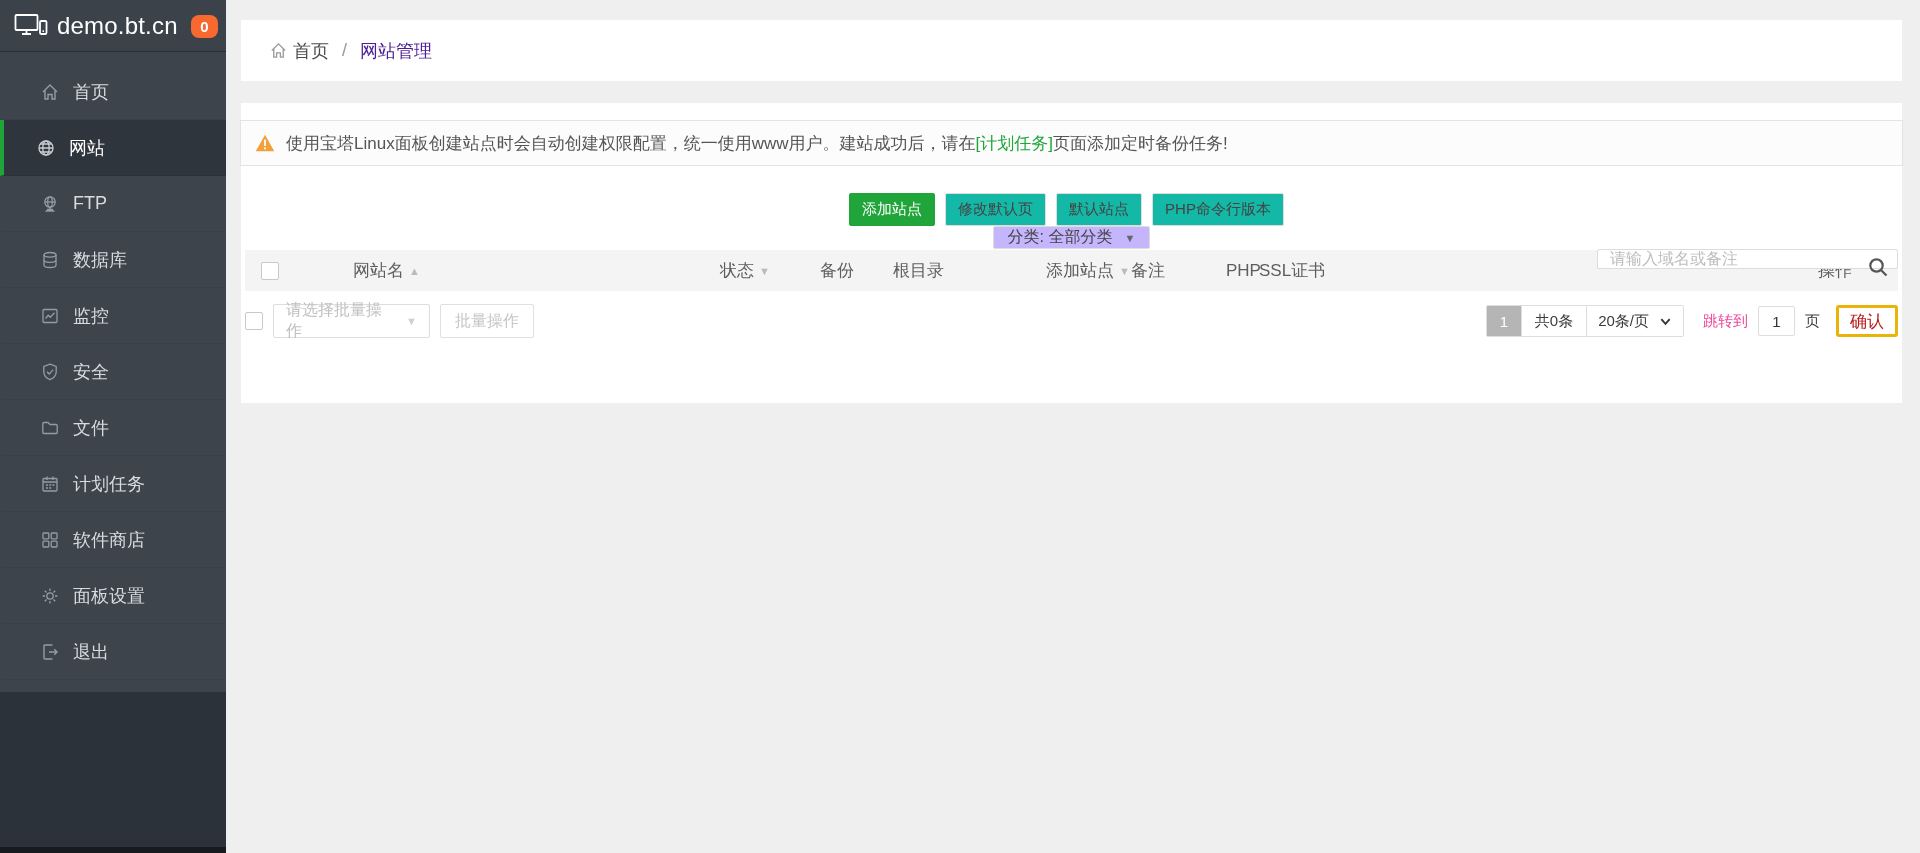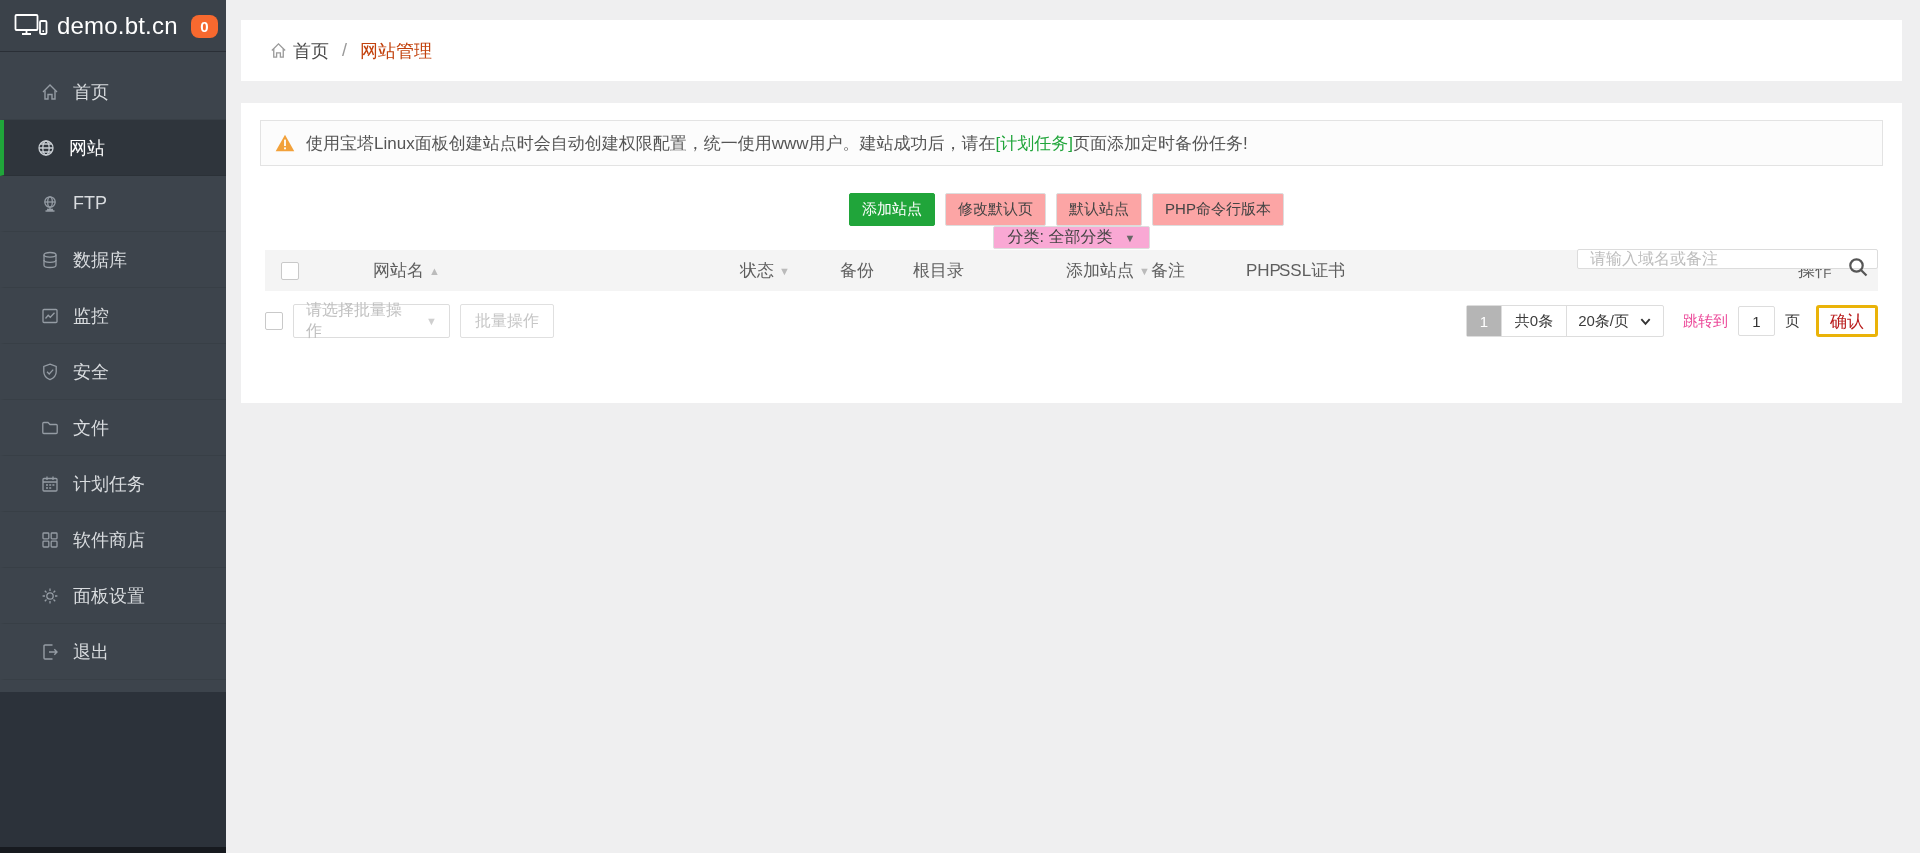--- a/index.html
+++ b/index.html
@@ -35,39 +35,39 @@
   .side-strip { position:absolute; bottom:0; left:0; width:226px; height:6px; background:#171a1f; }
   
   .main { position:absolute; left:226px; top:0; width:1694px; height:853px; }
   .crumb-bar {
     background:#fff; margin:20px 18px 0 15px; height:61px;
     display:flex; align-items:center; padding:0 28px; font-size:18px;
   }
   .crumb-home { display:flex; align-items:center; color:#4a4a4a; cursor:pointer; }
   .crumb-home .icon { width:19px; height:19px; color:#9a9a9a; margin-right:5px; display:inline-flex; }
   .crumb-sep { color:#999; margin:0 13px; }
-  .crumb-cur { color:#c2410c; }
-  .main-card { background:#fff; margin:22px 18px 0 15px; padding:17px 24px 23px; height:300px; }
+  .crumb-cur { color:#4c1d95; }
+  .main-card { background:#fff; margin:22px 18px 0 15px; padding:17px 4px 23px; height:300px; }
   
   .alert {
     border:1px solid #e3e3e3; background:#fcfcfc; height:46px; margin:0 -5px 27px -5px;
     display:flex; align-items:center; padding:0 14px; font-size:17px; color:#555;
   }
   .alert .warn { width:20px; height:18px; margin-right:11px; display:inline-flex; }
   .alert-link { color:#20a53a; cursor:pointer; }
   
   .toolbar { display:flex; align-items:center; height:40px; margin-bottom:17px; position:relative;flex-direction:column; }
   .btn {
-    height:33px; background:#fca5a5; border:1px solid #ddd; border-radius:2px;
+    height:33px; background:#14b8a6; border:1px solid #ddd; border-radius:2px;
     font-size:15px; color:#444; padding:0 12px; margin-right:10px; cursor:pointer;
     font-family:inherit;
   }
   .btn-primary { background:#20a53a; border-color:#20a53a; color:#fff; }
   .dropdown {
-    height:40px; background:#f9a8d4; border:1px solid #ddd; border-radius:2px;
+    height:40px; background:#c4b5fd; border:1px solid #ddd; border-radius:2px;
     display:flex; align-items:center; font-size:16px; color:#444; padding:0 14px; cursor:pointer;
   }
   .caret { font-size:11px; color:#666; margin-left:12px; }
   .searchbox {
     margin-left:auto; width:301px; height:35px; border:1px solid #dcdcdc; border-radius:2px;
     position:relative; background:#fff;
   }
   .searchbox input {
     width:100%; height:100%; border:0; outline:none; padding:0 38px 0 12px;
     font-size:16px; color:#333; font-family:inherit; background:transparent;

